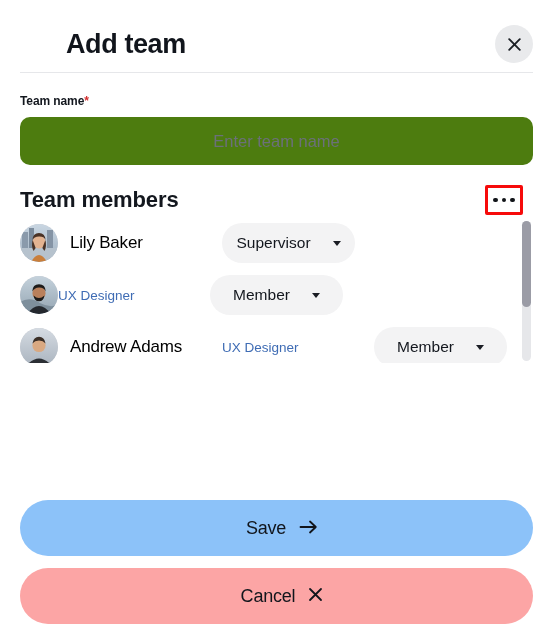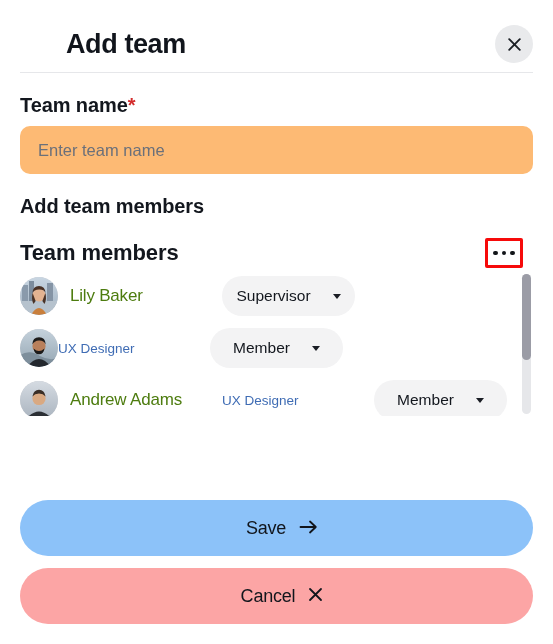--- a/index.html
+++ b/index.html
@@ -60,48 +60,49 @@
     margin: 6px 20px 0 20px;
   }
 
   
   .dialog-body {
     padding: 0 20px;
     flex: none;
   }
 
   .field-label {
-    font-size: 20px;
+    font-size: 12px;
     font-weight: bold;
     color: #13171e;
     margin-top: 21px;
     margin-bottom: 9px;
     letter-spacing: -0.1px;
     display: block;
   }
   .required-mark {
     color: #d32d2d;
     font-weight: bold;
   }
 
   .text-input-wrap {
     position: relative;
     width: 100%;
   }
   .text-input {
     width: 100%;
     height: 48px;
-    background: #fdba74;
+    background: #4d7c0f;
     border: none;
     border-radius: 10px;
     padding: 0 18px;
     font-size: 16.5px;
     font-family: "Liberation Sans", sans-serif;
     color: #1b1f27;
     outline: none;
+    text-align: center;
   }
   .text-input::placeholder { color: #6b707a; }
   .text-input.with-icon { padding-right: 48px; }
 
   .search-icon-btn {
     position: absolute;
     right: 12px;
     top: 50%;
     transform: translateY(-50%);
     background: none;
@@ -167,21 +168,21 @@
     border-radius: 50%;
     flex: none;
     overflow: hidden;
     position: relative;
     background: #c9ccd2;
   }
   .avatar svg { display: block; width: 100%; height: 100%; }
 
   .member-name {
     font-size: 17px;
-    color: #4d7c0f;
+    color: #000000;
     margin-left: 12px;
     width: 152px;
     flex: none;
     white-space: nowrap;
     letter-spacing: -0.2px;
   }
   .member-title {
     font-size: 13.5px;
     color: #3f6cb4;
     width: 152px;
@@ -286,21 +287,20 @@
   <div class="dialog-body">
 
     <label class="field-label">
       <span>Team name</span><span class="required-mark">*</span>
     </label>
 
     <div class="text-input-wrap">
       <input class="text-input" type="text" placeholder="Enter team name" style="">
     </div>
 
-    <label class="field-label">Add team members</label>
 
 
     <div class="members-header">
       <div class="members-heading">Team members</div>
       <button class="more-button">
         <span style="display:flex;gap:4px;align-items:center;">
           <span class="more-dot"></span>
             <span class="more-dot"></span>
             <span class="more-dot"></span>
         </span>

